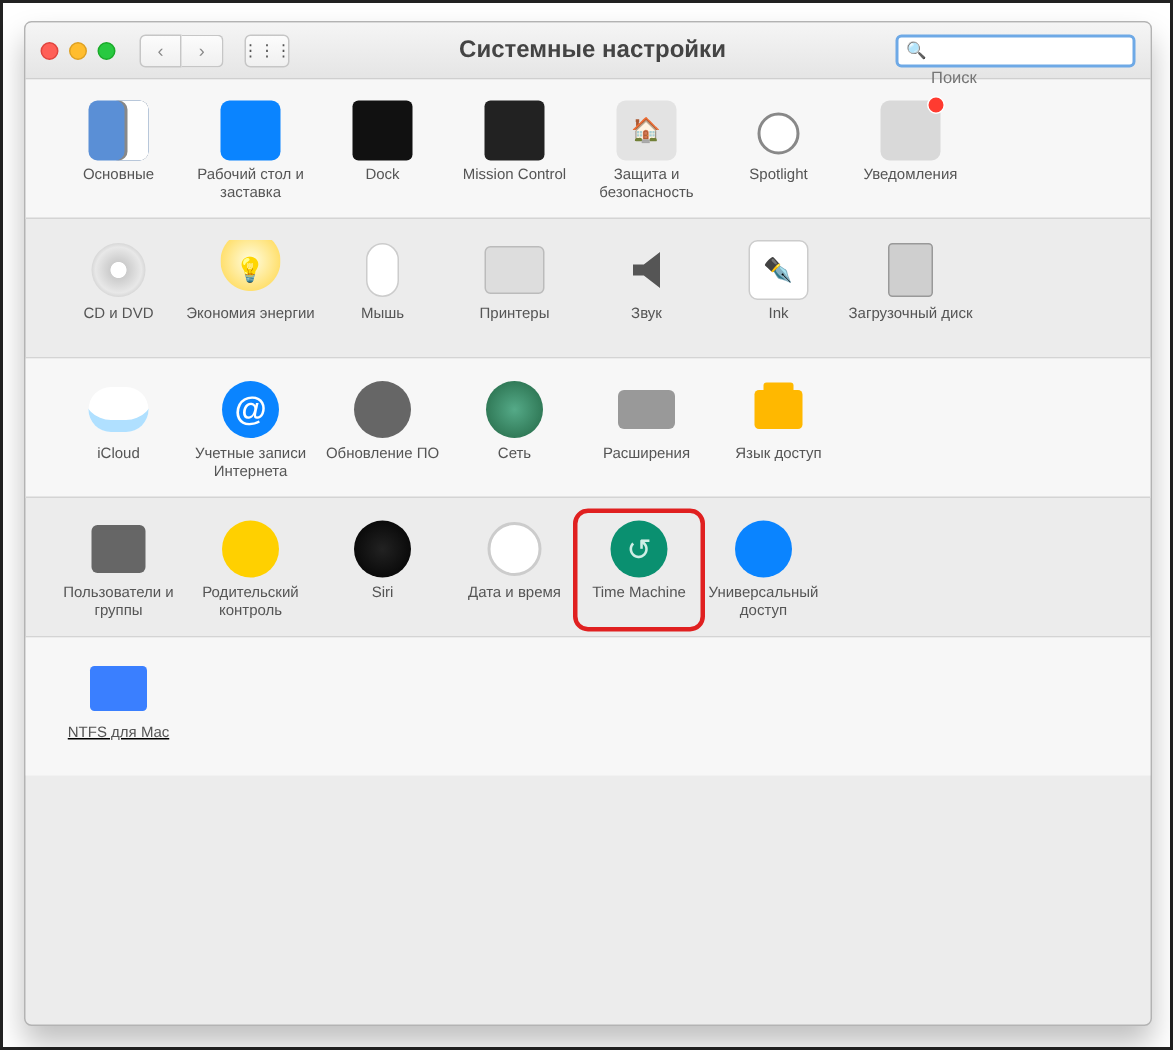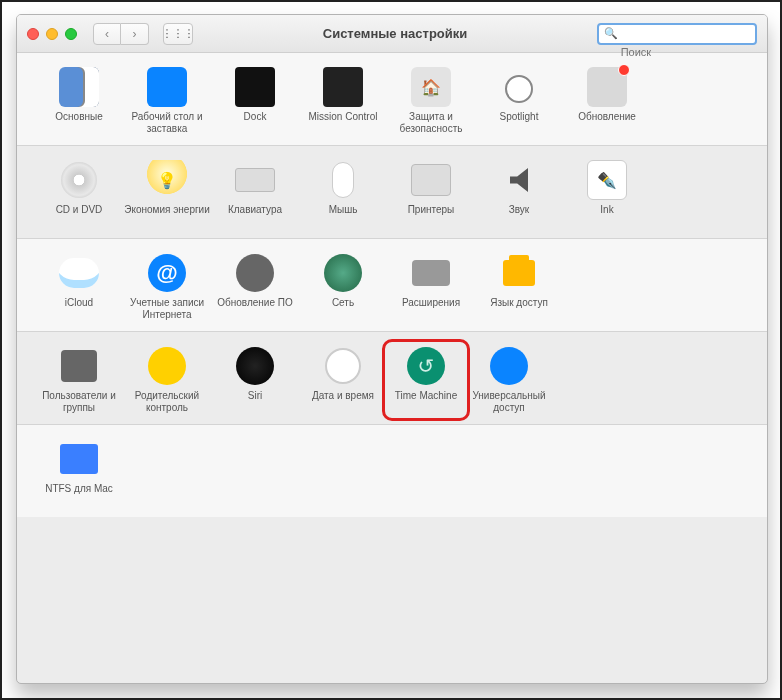--- a/index.html
+++ b/index.html
@@ -10,27 +10,27 @@
 .traffic { display: flex; gap: 7px; }
 .dot { width: 12px; height: 12px; border-radius: 50%; }
 .dot.red { background: #ff5f57; border: 0.5px solid #e0443e; }
 .dot.yel { background: #ffbd2e; border: 0.5px solid #dea123; }
 .dot.grn { background: #28c940; border: 0.5px solid #1aab29; }
 .navbtns { display: flex; margin-left: 8px; }
 .segbtn { width: 28px; height: 22px; background: linear-gradient(#fcfcfc,#f0f0f0); border: 1px solid #c6c6c6; display: flex; align-items: center; justify-content: center; font-size: 12px; color: #888; }
 .segbtn:first-child { border-radius: 4px 0 0 4px; }
 .segbtn:last-child { border-radius: 0 4px 4px 0; border-left: none; }
 .gridbtn { width: 30px; height: 22px; background: linear-gradient(#fcfcfc,#f0f0f0); border: 1px solid #c6c6c6; border-radius: 4px; margin-left: 6px; display: flex; align-items: center; justify-content: center; font-size: 11px; color: #555; }
-.title { flex: 1; text-align: center; font-size: 13px; font-weight: 600; color: #444; }
+.title { flex: 1; text-align: center; font-size: 16px; font-weight: 600; color: #444; }
 .search { width: 160px; height: 22px; border: 2px solid #6ea9e6; border-radius: 4px; background: #fff; display: flex; align-items: center; padding: 0 5px; font-size: 11px; color: #aaa; gap: 3px; }
 .search input { border: none; outline: none; flex: 1; font-size: 11px; background: transparent; margin-top: 36px; }
 
 .section { border-bottom: 1px solid #d4d4d4; padding: 14px 18px 10px 18px; }
 .section.alt { background: #f7f7f7; }
-.section:last-child { border-bottom: none; }
+.section:last-child { border-bottom: none; text-decoration: underline; }
 
 .row { display: flex; flex-wrap: wrap; }
 .item { width: 88px; display: flex; flex-direction: column; align-items: center; text-align: center; cursor: default; position: relative; }
 .ico { width: 40px; height: 40px; margin-bottom: 4px; display: flex; align-items: center; justify-content: center; border-radius: 6px; position: relative; }
 .lbl { font-size: 10px; line-height: 12px; color: #555; min-height: 24px; }
 
 .highlight { border: 3px solid #e02020; border-radius: 10px; padding: 4px 2px; margin: -7px -5px; }
 
 .badge { position: absolute; top: -3px; right: -3px; width: 12px; height: 12px; background: #ff3b30; border-radius: 50%; border: 1px solid #fff; }
 
@@ -123,65 +123,65 @@
       <div class="item">
             <div class="ico">
               <div class="ic-spotlight"></div>
             </div>
             <div class="lbl">Spotlight</div>
           </div>
       <div class="item">
             <div class="ico ic-notif">
               <div class="badge"></div>
             </div>
-            <div class="lbl">Обновление</div>
+            <div class="lbl">Уведомления</div>
           </div>
     </div>
   </div>
 
   <div class="section">
     <div class="row">
       <div class="item">
             <div class="ico">
               <div class="ic-cd"></div>
             </div>
             <div class="lbl">CD и DVD</div>
           </div>
       <div class="item">
             <div class="ico ic-energy">💡</div>
             <div class="lbl">Экономия энергии</div>
           </div>
       <div class="item">
             <div class="ico">
-              <div class="ic-keyboard"></div>
-            </div>
-            <div class="lbl">Клавиатура</div>
-          </div>
-      <div class="item">
-            <div class="ico">
               <div class="ic-mouse"></div>
             </div>
             <div class="lbl">Мышь</div>
           </div>
       <div class="item">
             <div class="ico">
               <div class="ic-trackpad"></div>
             </div>
             <div class="lbl">Принтеры</div>
           </div>
       <div class="item">
             <div class="ico">
               <div class="ic-sound"></div>
             </div>
             <div class="lbl">Звук</div>
           </div>
       <div class="item">
             <div class="ico ic-ink">✒️</div>
             <div class="lbl">Ink</div>
           </div>
+      <div class="item">
+            <div class="ico">
+              <div class="ic-boot"></div>
+            </div>
+            <div class="lbl">Загрузочный диск</div>
+          </div>
     </div>
   </div>
 
   <div class="section alt">
     <div class="row">
       <div class="item">
             <div class="ico">
               <div class="ic-icloud"></div>
             </div>
             <div class="lbl">iCloud</div>

